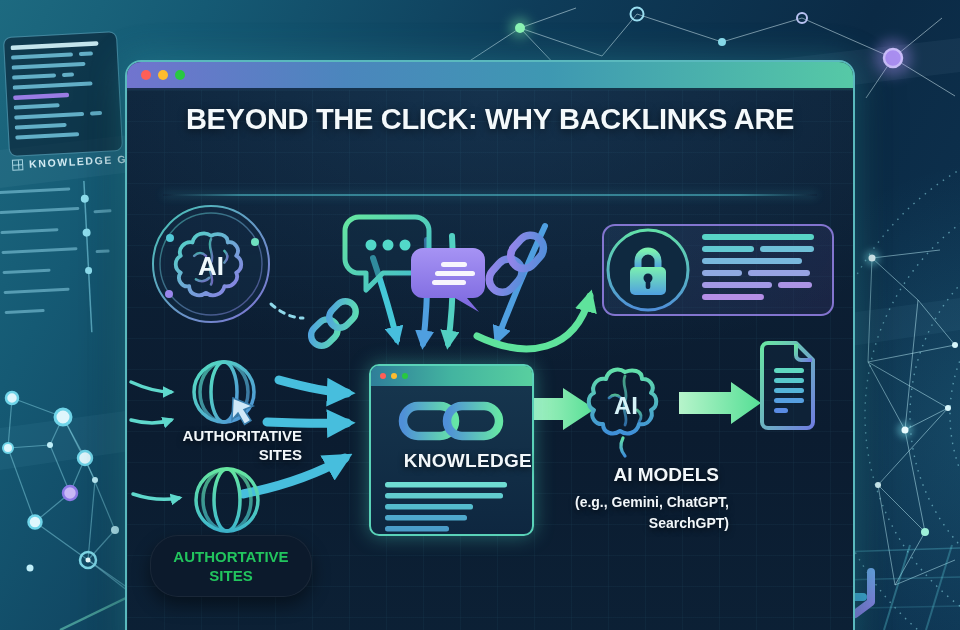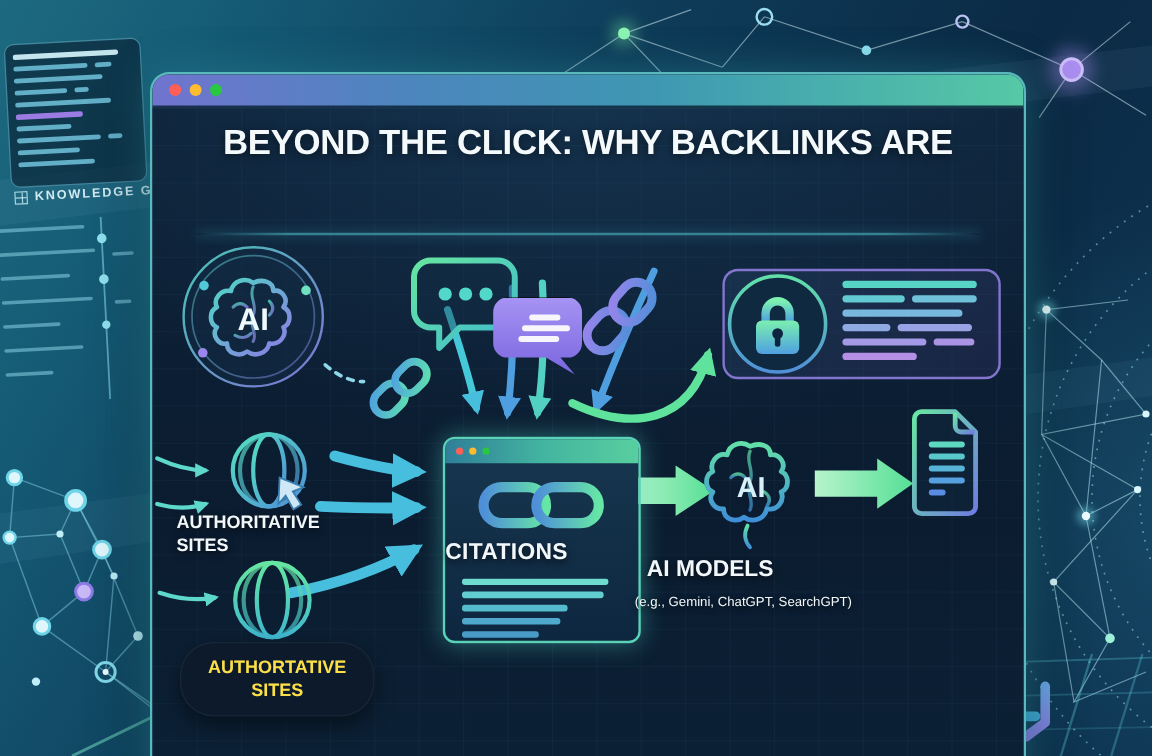--- a/index.html
+++ b/index.html
@@ -32,38 +32,38 @@
     linear-gradient(90deg,rgba(100,200,230,.045) 1px,transparent 1px);background-size:37px 31px}
   #headline{left:0;right:0;top:10px;text-align:center;font-weight:700;font-size:29px;line-height:38px;
     letter-spacing:-.3px;color:#f4f9fb;text-shadow:0 2px 8px rgba(0,0,0,.55);z-index:3}
   .hl-green{color:#72e6a0}
   .hl-white{margin-left:10px}
   #divider{left:36px;right:36px;top:104px;height:2px;z-index:1;
     background:linear-gradient(90deg,transparent,rgba(90,220,230,.5) 12%,rgba(90,220,230,.5) 88%,transparent);
     box-shadow:0 0 10px rgba(80,220,230,.45)}
   #flow-svg{left:0;top:0;z-index:1}
   .icon-wrap{z-index:2}
-  .flow-label{position:absolute;font-weight:700;color:#f2f7fa;text-align:left;
+  .flow-label{position:absolute;font-weight:700;color:#f2f7fa;text-align:right;
     text-shadow:0 2px 6px rgba(0,0,0,.65);z-index:3}
   #lbl-auth-top{left:20px;top:336px;width:155px;font-size:15px;line-height:19px}
   #lbl-ai-models{left:412px;top:374px;width:180px;font-size:19px}
-  #lbl-examples{left:402px;top:402px;width:200px;font-size:11px;line-height:21px;font-weight:400}
+  #lbl-examples{left:402px;top:402px;width:200px;font-size:14px;line-height:21px;font-weight:700}
   #lbl-trusted{left:592px;top:340px;width:140px;font-size:17px;line-height:22px}
   #lock-panel{left:475px;top:134px;width:232px;height:92px;border:2px solid rgba(150,130,232,.85);
     border-radius:13px;background:linear-gradient(120deg,rgba(40,70,105,.35),rgba(60,55,110,.3));z-index:2}
   #cit-win{left:242px;top:274px;width:165px;height:172px;border-radius:10px;border:2px solid #5ad2b8;
     background:linear-gradient(180deg,#17374f,#0e2740);box-shadow:0 0 20px rgba(80,220,200,.4);z-index:2}
   #cit-bar{height:20px;border-radius:7px 7px 0 0;display:flex;align-items:center;gap:5px;padding-left:9px;
     background:linear-gradient(90deg,#2f7e99,#43b4a0,#58cf9f)}
   .mini-dot{width:6px;height:6px;border-radius:50%}
   #cit-label{left:0;right:0;top:84px;font-size:19px;letter-spacing:.3px}
   #pill{left:150px;top:535px;width:162px;height:62px;border-radius:28px;background:#0c1a2c;z-index:5;
     border:1px solid rgba(255,255,255,.06);box-shadow:0 8px 18px rgba(0,0,0,.45);
     display:flex;align-items:center;justify-content:flex-start;text-align:center;
-    color:#fde047;font-weight:700;font-size:15px;line-height:19px;padding:0 14px}
+    color:#22c55e;font-weight:700;font-size:15px;line-height:19px;padding:0 14px}
   #brand-logo{left:826px;top:556px;z-index:2}
   svg text{font-family:"Liberation Sans",sans-serif}
 </style>
 </head>
 <body>
 
 <div id="stage">
 
   <svg id="bg-svg" class="abs" width="960" height="630" viewBox="0 0 960 630">
     <defs>
@@ -436,21 +436,21 @@
               <linearGradient id="gCitChain" x1="0" y1="0" x2="1" y2="0">
                 <stop offset="0" stop-color="#4f8fd8"></stop>
                 <stop offset="1" stop-color="#66e6a6"></stop>
               </linearGradient>
             </defs>
           <g transform="translate(55,25)" fill="none" stroke="url(#gCitChain)" stroke-width="8.5">
             <rect x="-50" y="-15" width="52" height="30" rx="15"></rect>
             <rect x="-6" y="-15" width="52" height="30" rx="15"></rect>
           </g>
         </svg>
-        <div id="cit-label" class="flow-label">CITATIONS</div>
+        <div id="cit-label" class="flow-label">KNOWLEDGE</div>
         <svg class="abs" style="left:14px;top:116px" width="136" height="52" viewBox="0 0 136 52">
           <g fill="#55bccd">
             <rect x="0" y="0" width="122" height="5.5" rx="2.5" fill="#6fdcd2"></rect>
             <rect x="0" y="11" width="118" height="5.5" rx="2.5" fill="#62cdd0"></rect>
             <rect x="0" y="22" width="88" height="5.5" rx="2.5"></rect>
             <rect x="0" y="33" width="82" height="5.5" rx="2.5" fill="#4fa9cc"></rect>
             <rect x="0" y="44" width="64" height="5.5" rx="2.5" fill="#4a9cc8"></rect>
           </g>
         </svg>
       </div>

